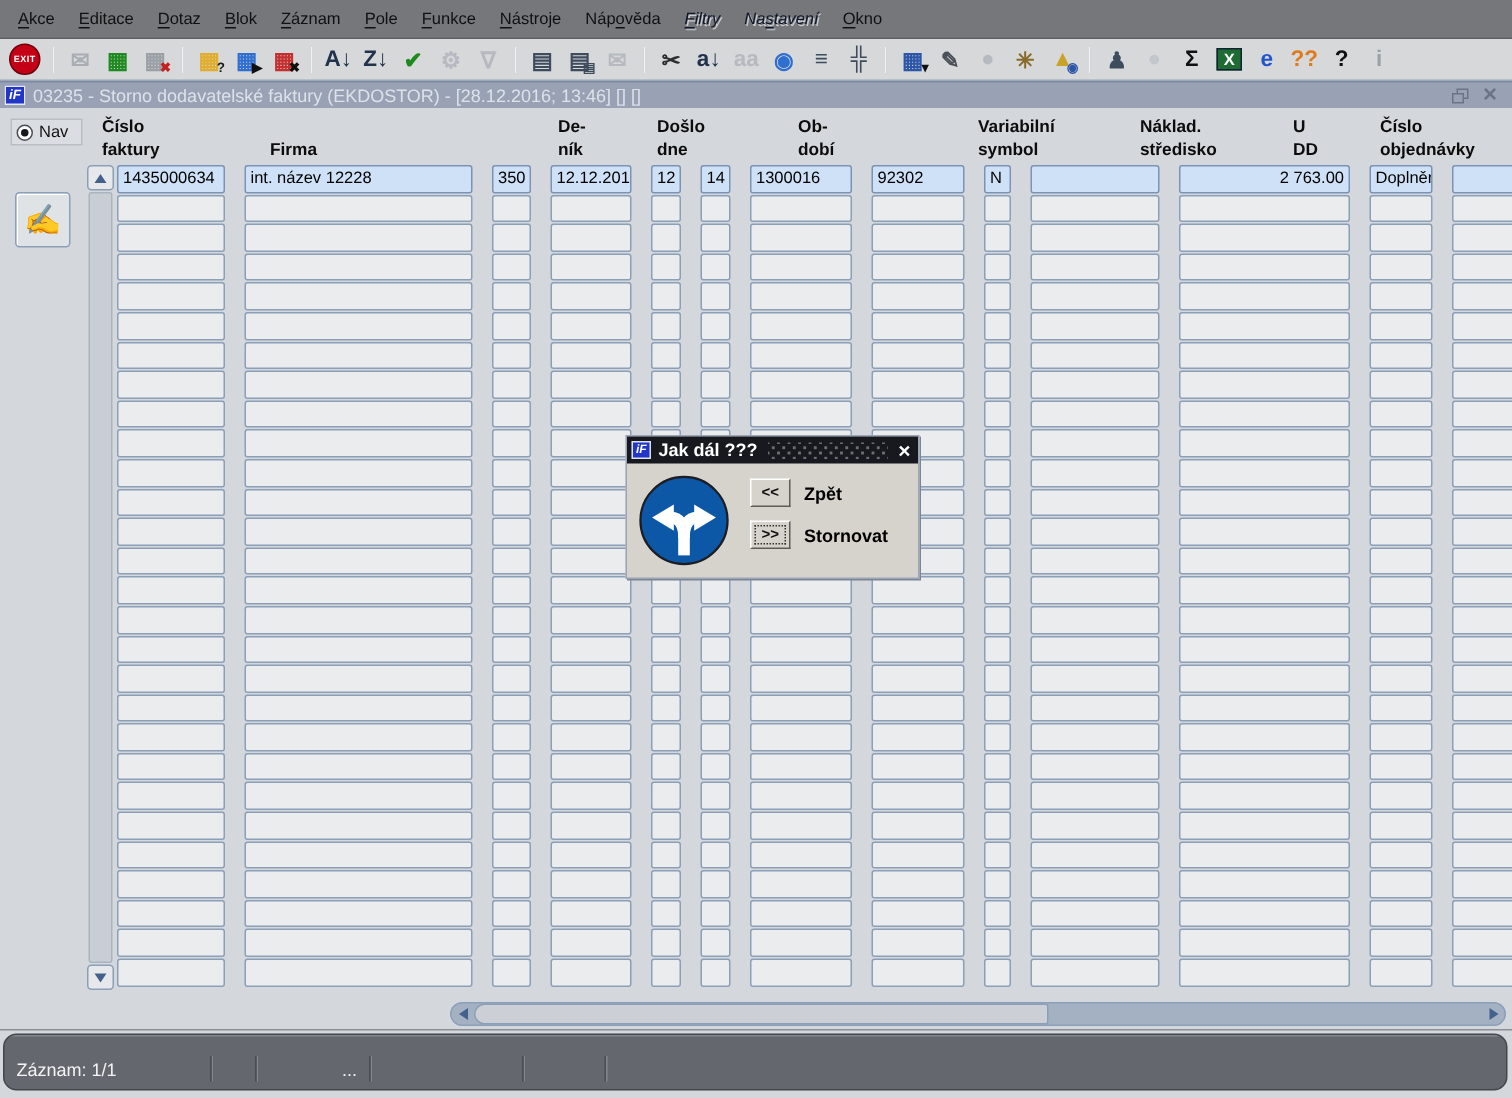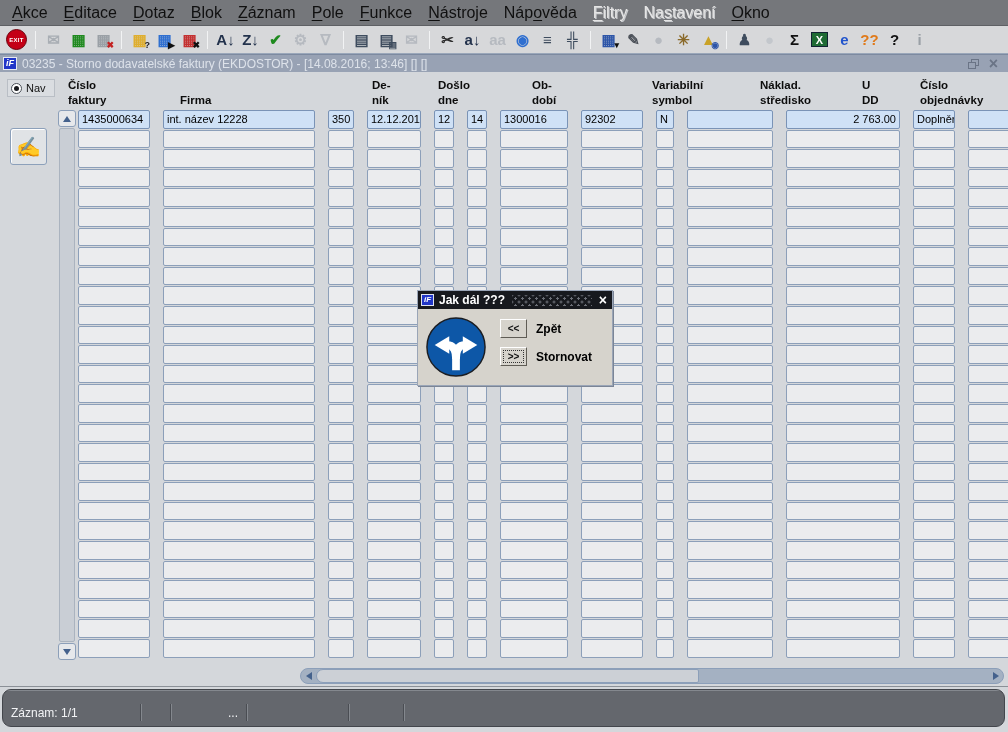--- a/index.html
+++ b/index.html
@@ -4,23 +4,23 @@
 <style>
   * { box-sizing: border-box; margin: 0; padding: 0; }
   html,body { width:1008px; height:732px; }
   body { font-family:"Liberation Sans", sans-serif; background:#d4d7db; position:relative; overflow:hidden; }
   #stage { position:absolute; left:0; top:0; width:1008px; height:732px; }
 
   
   .menubar { position:absolute; left:0; top:0; width:1008px; height:26px;
     background:#75777b; display:flex; align-items:center; padding-left:4px;
     border-bottom:1px solid #5e6064; }
-  .mitem { font-size:16px; color:#101010; padding:3px 8px; cursor:default; }
+  .mitem { font-size:11px; color:#101010; padding:3px 8px; cursor:default; }
   .mitem u { text-underline-offset:2px; }
-  .mitem.dis { color:#e5e5e5; text-shadow:1px 1px 0 #c9cbce; }
+  .mitem.dis { color:#0f172a; text-shadow:1px 1px 0 #c9cbce;font-style:italic; }
 
   
   .toolbar { position:absolute; left:0; top:26px; width:1008px; height:28px;
     background:#d7d8da; display:flex; align-items:center; padding-left:5px;
     border-bottom:1px solid #9aa7ba; }
   .tsep { width:1px; height:18px; background:#8f939a; border-right:1px solid #f2f3f4; margin:0 5px; }
   .ticon { position:relative; width:25px; height:24px; display:flex; align-items:center;
     justify-content:center; font-size:15px; font-weight:bold; cursor:default; }
   .ticon .ov { position:absolute; right:2px; bottom:2px; font-size:9px; font-weight:bold; line-height:1; }
   .ticon .bg { width:17px; height:15px; display:flex; align-items:center; justify-content:center;
@@ -189,21 +189,21 @@
         <div class="bg" style="background: rgb(30, 107, 52); color: rgb(255, 255, 255);">X</div>
       </div>
       <div class="ticon" style="color: rgb(34, 85, 204);">e</div>
       <div class="ticon" style="color: rgb(224, 122, 26);">??</div>
       <div class="ticon" style="color: rgb(17, 17, 17);">?</div>
       <div class="ticon" style="color: rgb(154, 160, 166);">i</div>
     </div>
 
   <div class="wtitle">
     <div class="wicon">iF</div>
-    <div class="wtext">03235 - Storno dodavatelské faktury (EKDOSTOR) - [14.08.2016; 13:46] [] []</div>
+    <div class="wtext">03235 - Storno dodavatelské faktury (EKDOSTOR) - [28.12.2016; 13:46] [] []</div>
     <div class="wbtns">
       <div class="restore">
           <span></span>
           <span></span>
         </div>
       <div class="xbtn">×</div>
     </div>
   </div>
 
   <div class="navbox">

